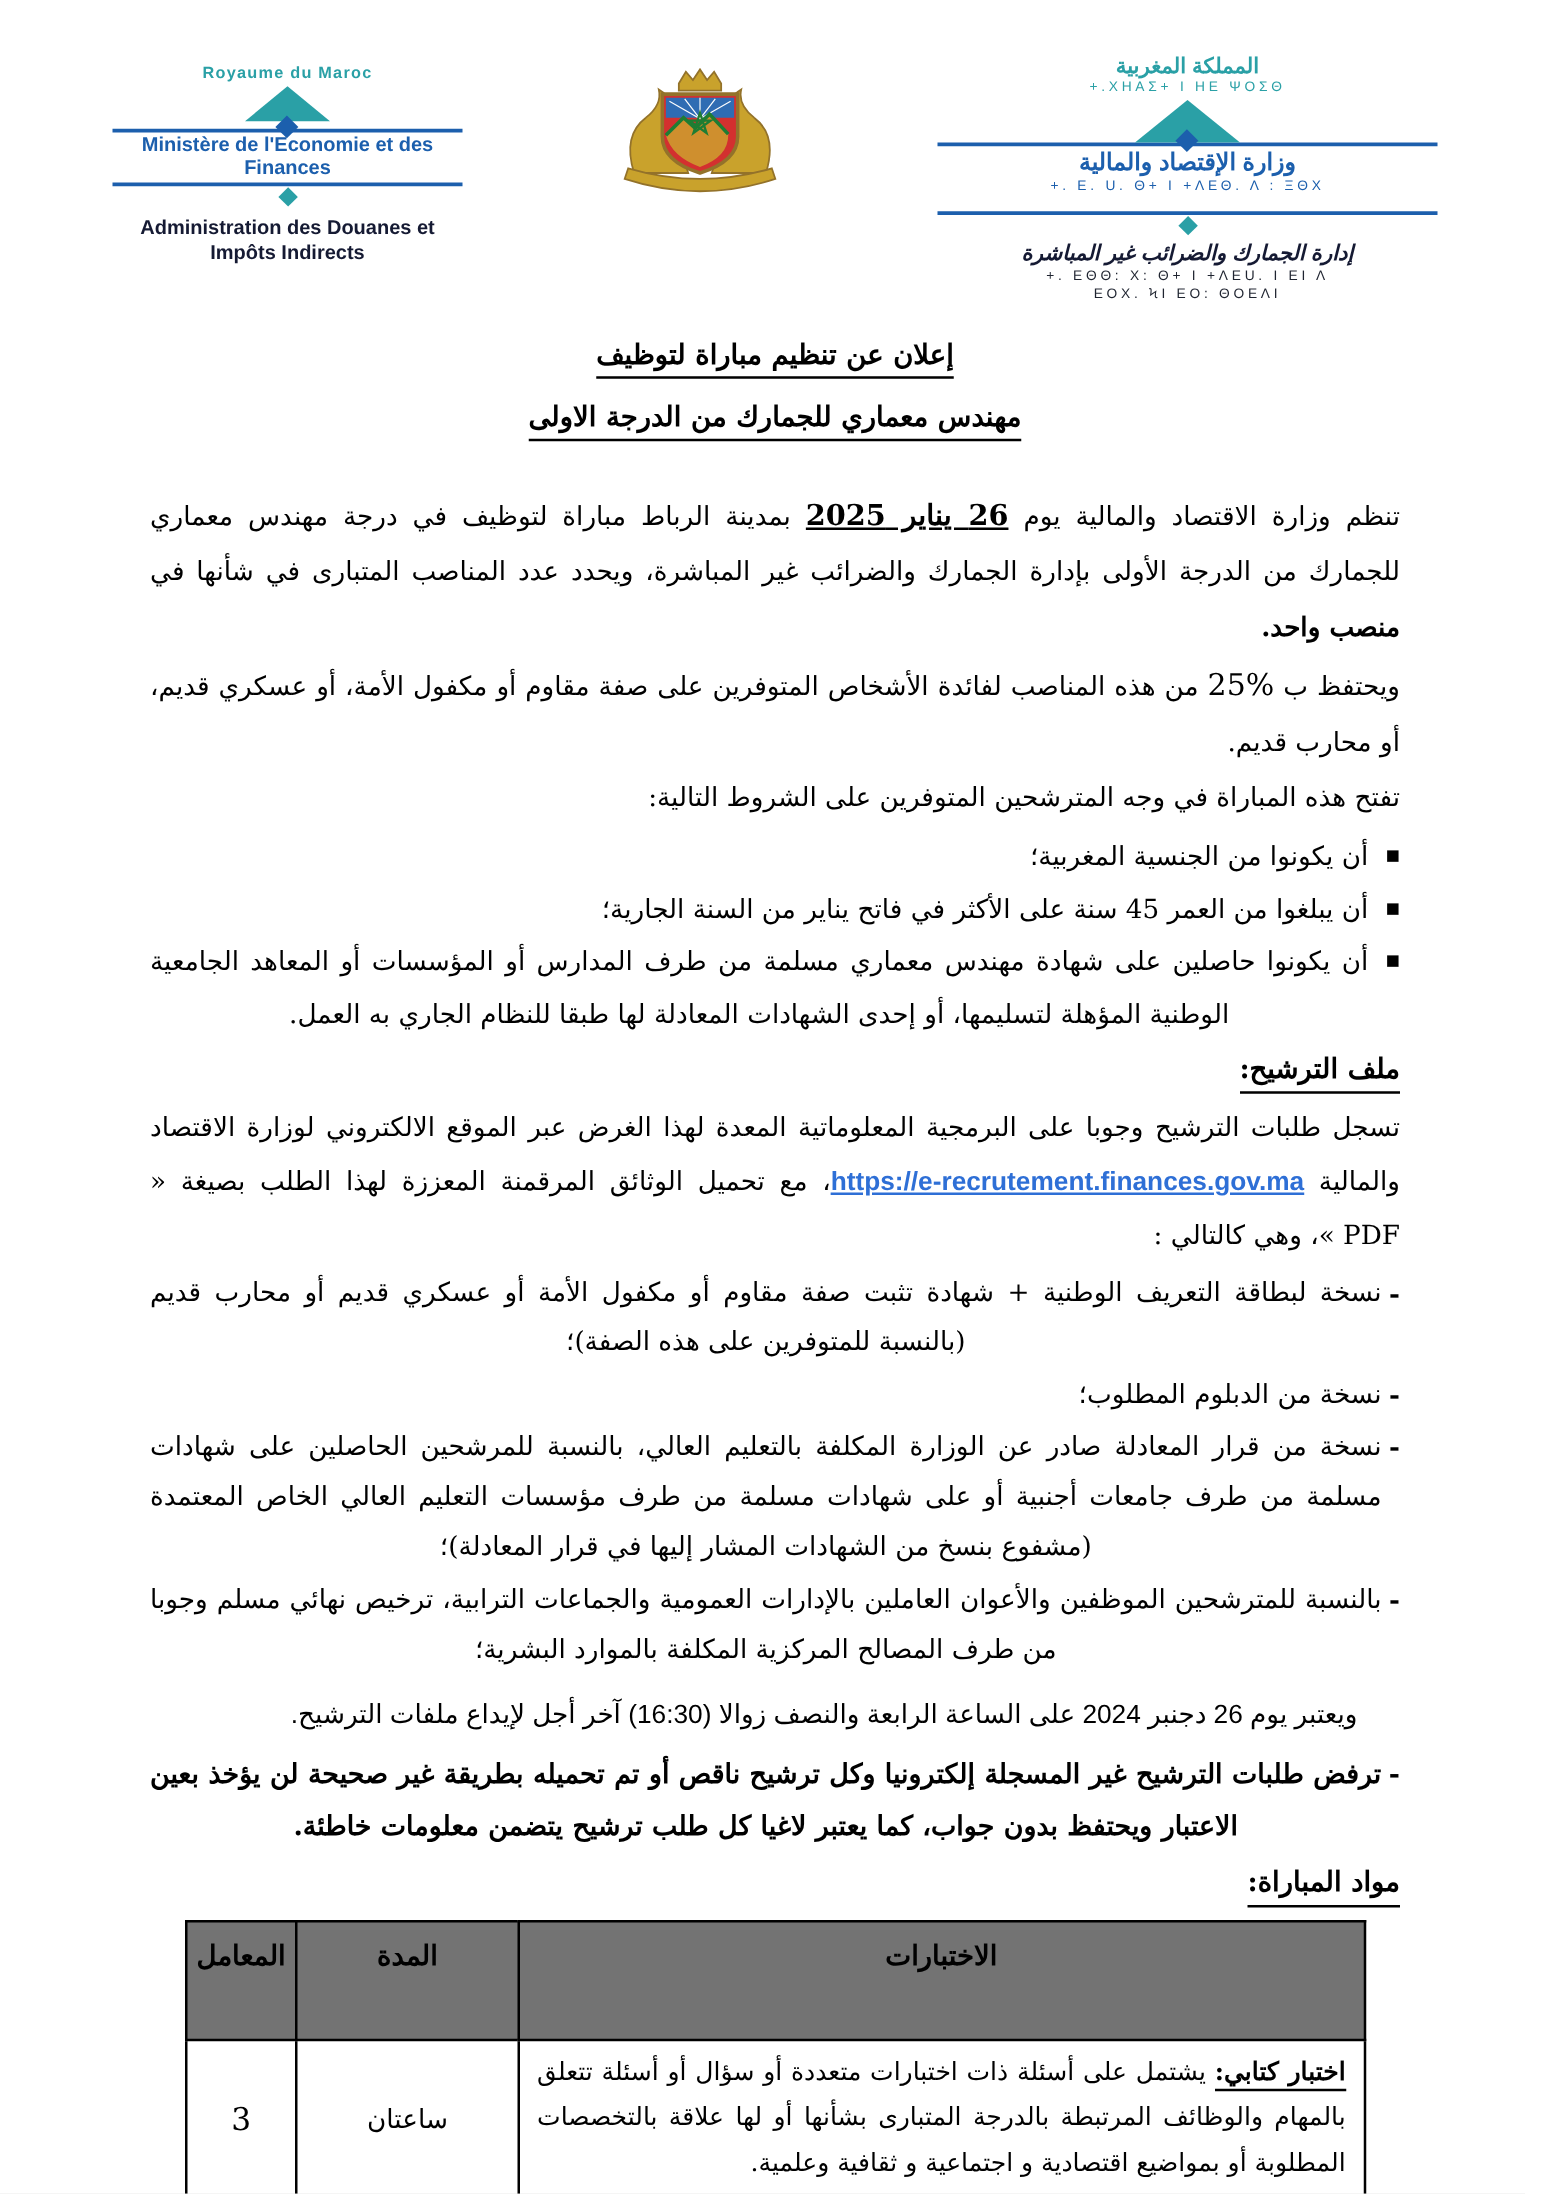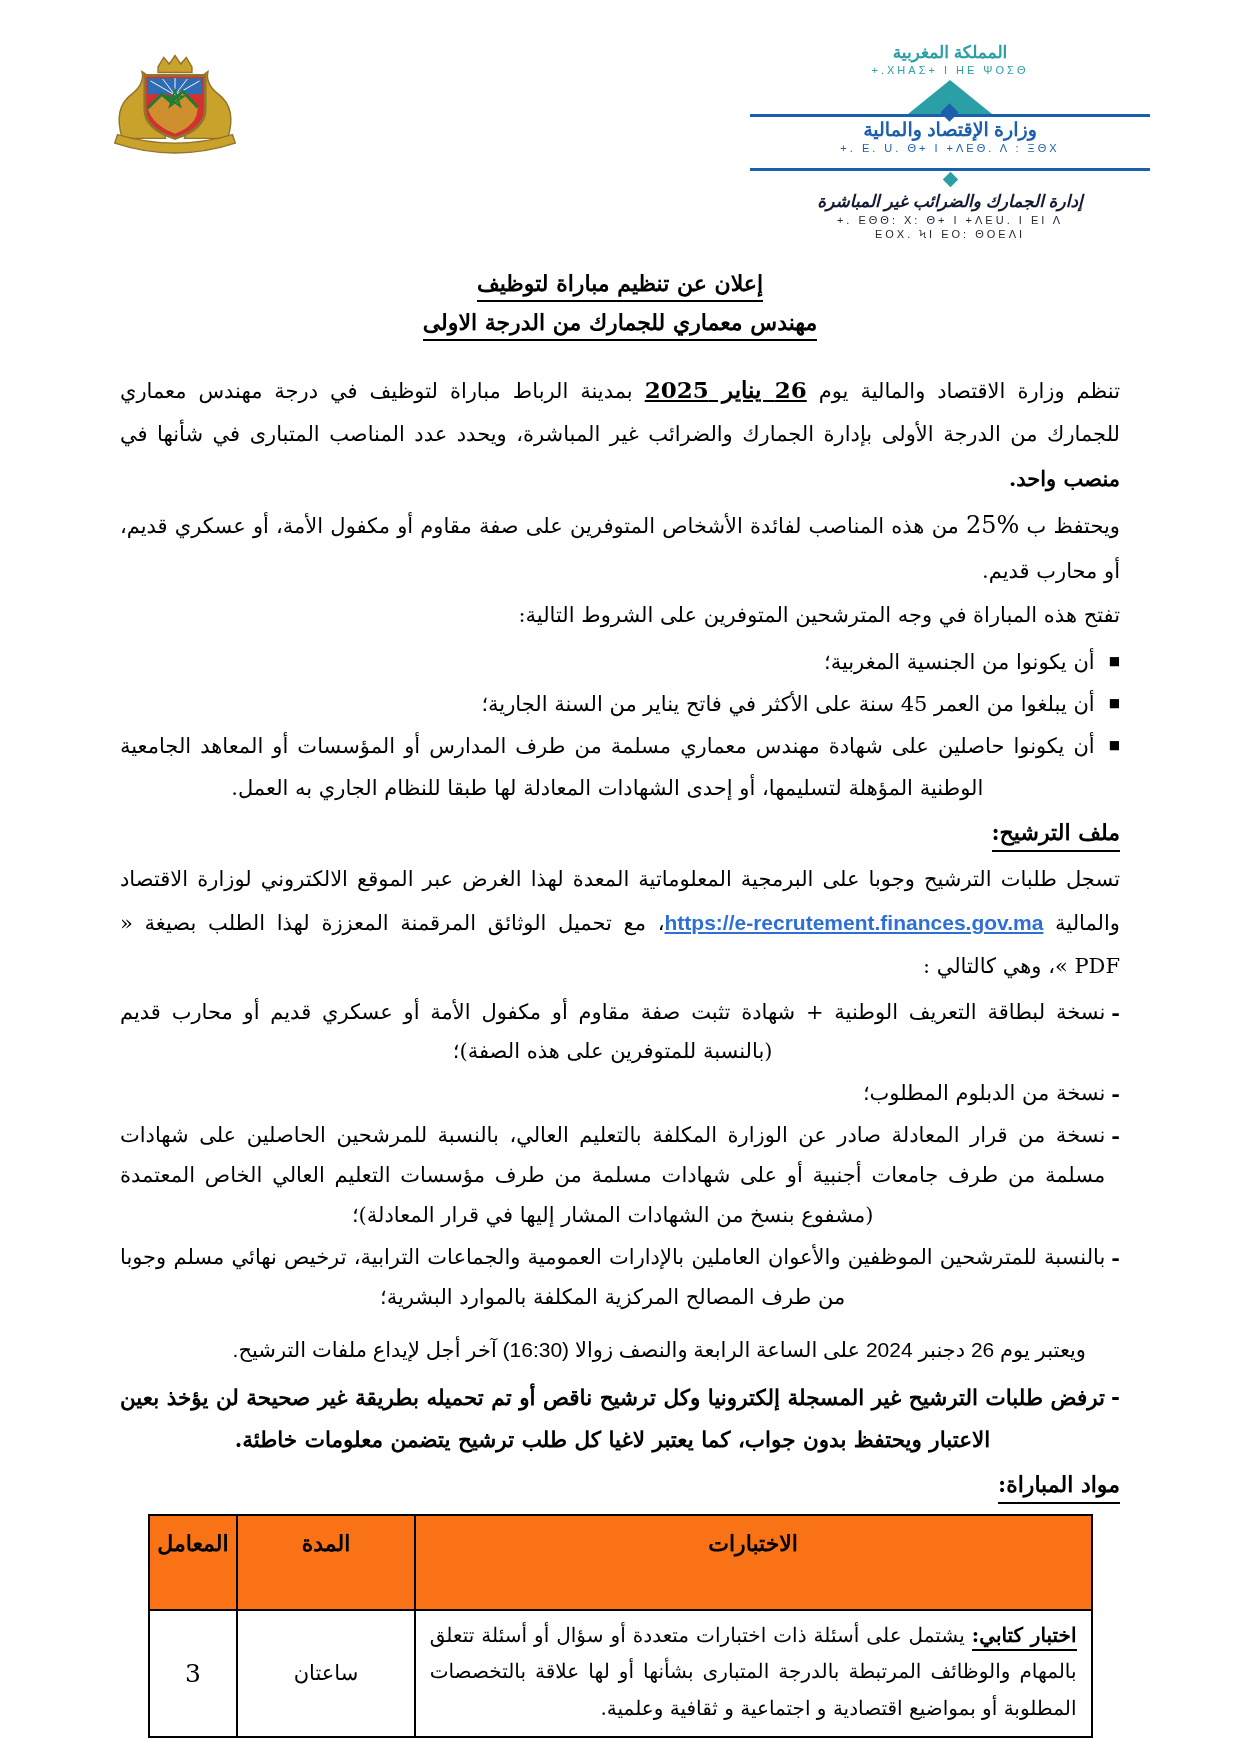--- a/index.html
+++ b/index.html
@@ -26,21 +26,21 @@
   .tif{direction:ltr;font-size:11px;letter-spacing:3px;white-space:nowrap;}
   .tif-teal{color:#2aa0a6;margin-top:1px;}
   .tif-blue{color:#1c5fad;margin-top:1px;padding-bottom:14px;}
   .logo-ar .ministry{color:#1c5fad;font-weight:bold;font-size:19px;margin-top:1px;}
   .logo-ar .admin{color:#151a33;font-weight:bold;font-size:17px;margin-top:6px;font-style:italic;}
   .tif-dark{color:#1f2430;margin-top:2px;}
   
   .doc{direction:rtl;margin-top:30px;}
   .title-wrap{text-align:center;}
   .doc-title{display:inline-block;font-weight:bold;font-size:22px;border-bottom:2px solid #000;
-             padding-bottom:4px;margin-bottom:7px;}
+             padding-bottom:4px;margin-bottom:18px;}
   .doc p{font-size:21px;line-height:2.06;text-align:justify;margin:0;}
   .lead{margin-top:18px !important;}
   b.date{font-size:23px;text-decoration:underline;}
   .pct{font-size:24px;}
   .sec-head-wrap{margin:10px 0 6px 0;}
   .sec-head{display:inline-block;font-weight:bold;font-size:22px;border-bottom:2px solid #000;padding-bottom:5px;}
   .blist{margin:4px 0 0 0;}
   .bitem{display:flex;gap:14px;font-size:21px;line-height:2.0;}
   .bitem .bullet{flex:none;font-size:12px;line-height:3.4;color:#000;}
   .bitem .btext{text-align:justify;}
@@ -51,35 +51,47 @@
   .ditem .dtext{flex:1;}
   .deadline{font-family:"Liberation Sans","DejaVu Sans",sans-serif;font-size:20px;line-height:1.9;
             margin-top:10px !important;text-indent:34px;}
   .warning{display:flex;gap:6px;font-weight:bold;font-size:21.5px;line-height:1.95;margin-top:6px;}
   .warning .dash{flex:none;}
   .warning .wtext{flex:1;}
   .exam-intro{text-indent:30px;}
   
   table.exam{border-collapse:collapse;width:945px;margin:10px auto 0 auto;direction:rtl;}
   table.exam th,table.exam td{border:2px solid #000;}
-  table.exam th{background:#f97316;font-size:22px;font-weight:bold;height:78px;vertical-align:top;padding-top:14px;}
+  table.exam th{background:#737373;font-size:22px;font-weight:bold;height:78px;vertical-align:top;padding-top:14px;}
   td.tests{width:655px;padding:6px 14px 10px 14px;font-size:20px;line-height:1.82;text-align:justify;vertical-align:top;}
   td.mid{width:175px;text-align:center;font-size:21px;vertical-align:middle;}
   td.coef{width:85px;text-align:center;font-size:25px;vertical-align:middle;font-family:"DejaVu Serif",serif;}
   .cell-label{font-weight:bold;border-bottom:2px solid #000;padding-bottom:2px;}
   a.link{color:#2e6fd6;font-weight:bold;text-decoration:underline;direction:ltr;unicode-bidi:embed;
          font-family:"Liberation Sans",sans-serif;font-size:21px;cursor:pointer;}
 </style>
 </head>
 <body>
 
 <div class="page">
 
   <div class="masthead">
 
+    <div class="logo-fr">
+      <div class="kingdom">Royaume du Maroc</div>
+      <div class="tri-wrap">
+        <div class="tri"></div>
+        <div class="navy-dm"></div>
+      </div>
+      <div class="bar"></div>
+      <div class="ministry">Ministère de l'Economie et des Finances</div>
+      <div class="bar"></div>
+      <div class="teal-dm"></div>
+      <div class="admin">Administration des Douanes et Impôts Indirects</div>
+    </div>
 
     <div class="emblem">
       <svg viewBox="0 0 180 120" width="170" height="113">
         <path d="M72 20 l6 -10 6 7 6 -9 6 9 6 -7 6 10 v6 h-36 z" fill="#c9a22c" stroke="#93722a" stroke-width="1.5"></path>
         <path d="M34 96 q-10 -32 10 -47 q14 -11 11 -24 q15 9 11 26 l14 45 z" fill="#c9a22c" stroke="#93722a" stroke-width="1.5"></path>
         <path d="M146 96 q10 -32 -10 -47 q-14 -11 -11 -24 q-15 9 -11 26 l-14 45 z" fill="#c9a22c" stroke="#93722a" stroke-width="1.5"></path>
         <path d="M58 29 h64 v36 q0 21 -32 31 q-32 -10 -32 -31 z" fill="#d3302f" stroke="#93722a" stroke-width="3"></path>
         <path d="M61 32 h58 v17 h-58 z" fill="#2f6cb3"></path>
         <g stroke="#ffffff" stroke-width="1">
           <line x1="90" y1="50" x2="64" y2="35"></line>

